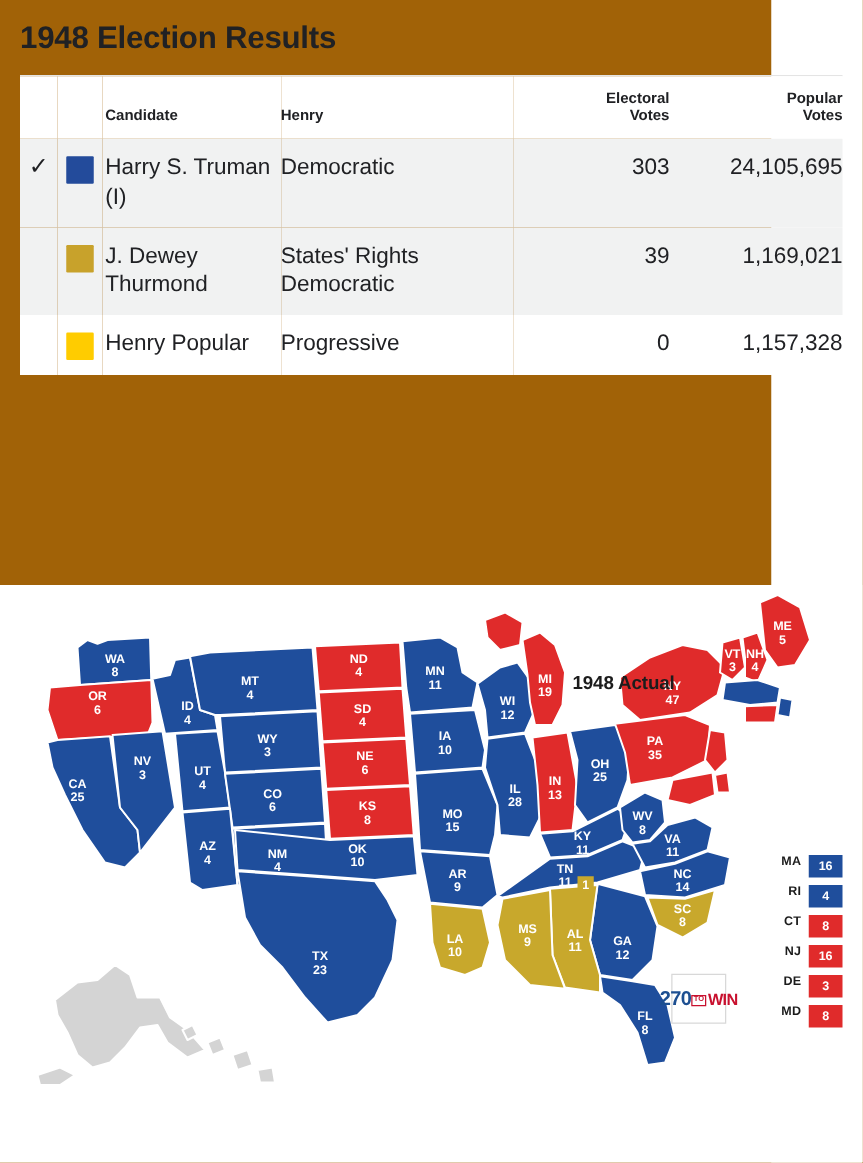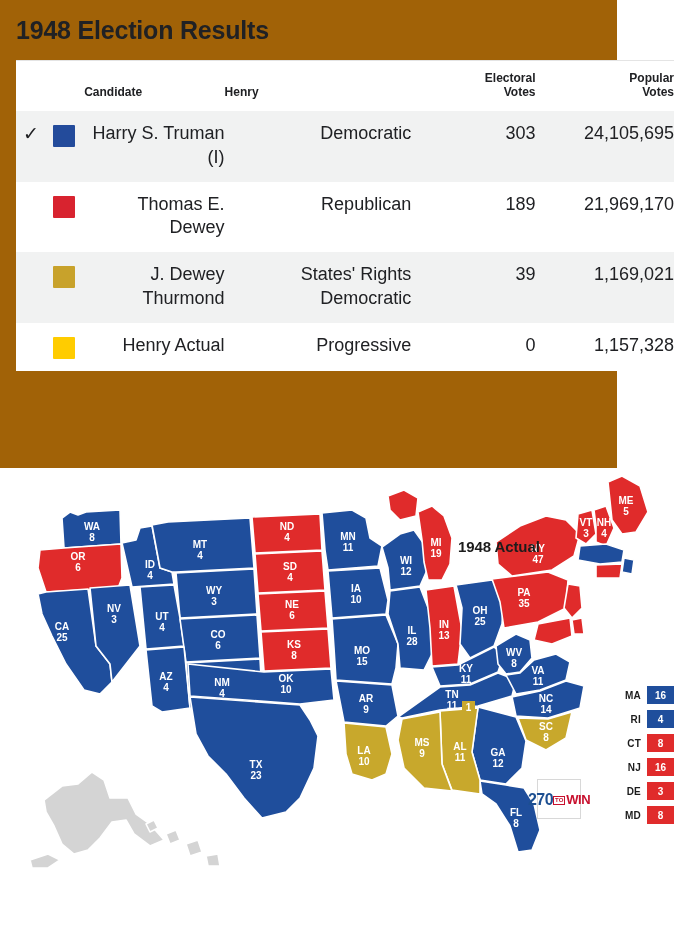--- a/index.html
+++ b/index.html
@@ -56,21 +56,20 @@
   .th-party { width: 186px; text-align: left; }
   .th-ev { width: 124px; text-align: right; }
   .th-pv { width: 138px; text-align: right; }
 
   .results-table td {
     font-size: 18px;
     color: #202124;
     vertical-align: top;
     padding: 11px 0 12px 0;
     line-height: 1.32;
-    text-align: right;
   }
   tr.row-alt td { background: #f1f2f2; }
   tr.row-plain td { background: #ffffff; }
 
   td.cell-check {
     text-align: center;
     font-size: 19px;
     color: #202124;
     padding-top: 10px;
   }
@@ -103,21 +102,20 @@
   }
 
   
   .small-states {
     position: absolute;
     left: 588px; top: 684px;
     width: 86px;
   }
   .ss-row {
     display: flex;
-    align-items: center;
     justify-content: flex-end;
     height: 22px;
     margin-bottom: 2px;
   }
   .ss-abbr {
     font-size: 10px;
     font-weight: bold;
     color: #1c1c1c;
     margin-right: 6px;
     letter-spacing: 0.2px;
@@ -206,46 +204,36 @@
         <tr class="row-alt">
           <td class="cell-check">✓</td>
           <td class="cell-swatch">
             <span class="swatch" style="background: rgb(35, 75, 155);"></span>
           </td>
           <td class="cell-candidate">Harry S. Truman (I)</td>
           <td>Democratic</td>
           <td class="cell-ev">303</td>
           <td class="cell-pv">24,105,695</td>
         </tr>
-        <tr class="row-plain">
-          <td class="cell-check"></td>
-          <td class="cell-swatch">
-            <span class="swatch" style="background: rgb(216, 35, 47);"></span>
-          </td>
-          <td class="cell-candidate">Thomas E. Dewey</td>
-          <td>Republican</td>
-          <td class="cell-ev">189</td>
-          <td class="cell-pv">21,969,170</td>
-        </tr>
         <tr class="row-alt">
           <td class="cell-check"></td>
           <td class="cell-swatch">
             <span class="swatch" style="background: rgb(200, 162, 43);"></span>
           </td>
           <td class="cell-candidate">J. Dewey Thurmond</td>
           <td>States' Rights Democratic</td>
           <td class="cell-ev">39</td>
           <td class="cell-pv">1,169,021</td>
         </tr>
         <tr class="row-plain">
           <td class="cell-check"></td>
           <td class="cell-swatch">
             <span class="swatch" style="background: rgb(255, 204, 0);"></span>
           </td>
-          <td class="cell-candidate">Henry Actual</td>
+          <td class="cell-candidate">Henry Popular</td>
           <td>Progressive</td>
           <td class="cell-ev">0</td>
           <td class="cell-pv">1,157,328</td>
         </tr>
       </tbody>
   </table>
 
   <div class="map-wrap">
     <svg class="map-svg" viewBox="0 0 690 462">
       <g id="map-shapes" stroke="#ffffff" stroke-width="1.6" stroke-linejoin="round">

